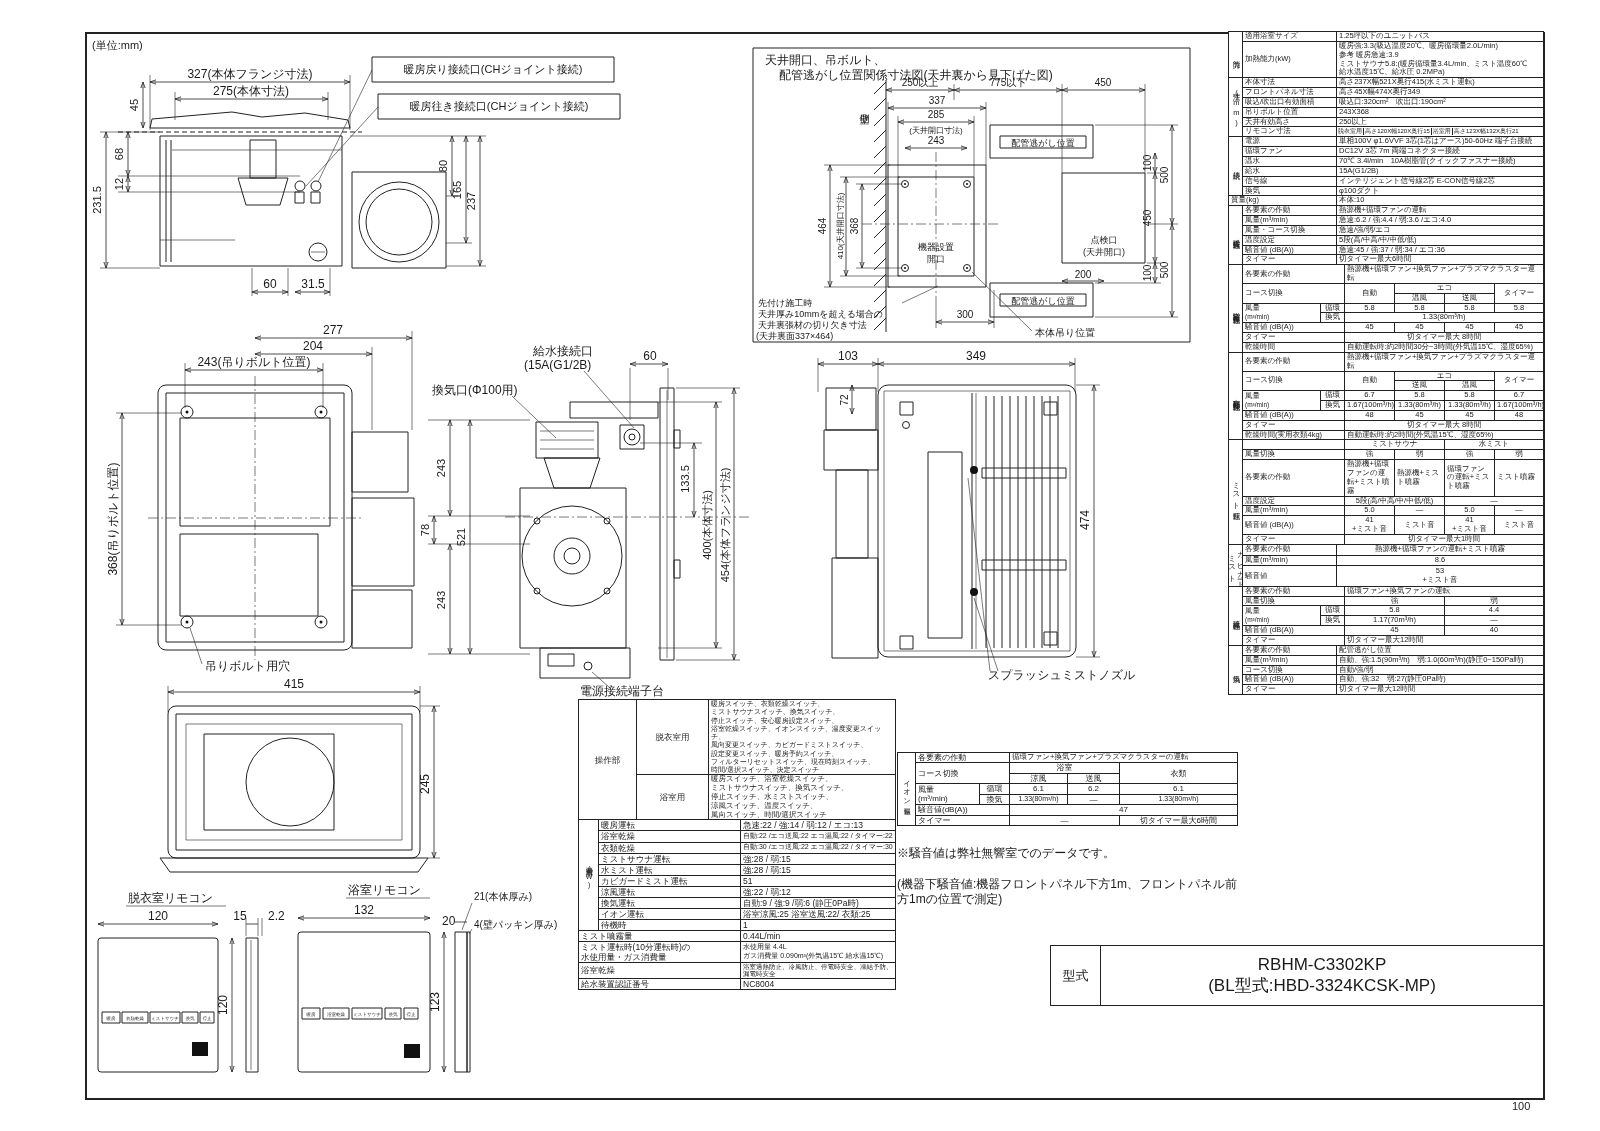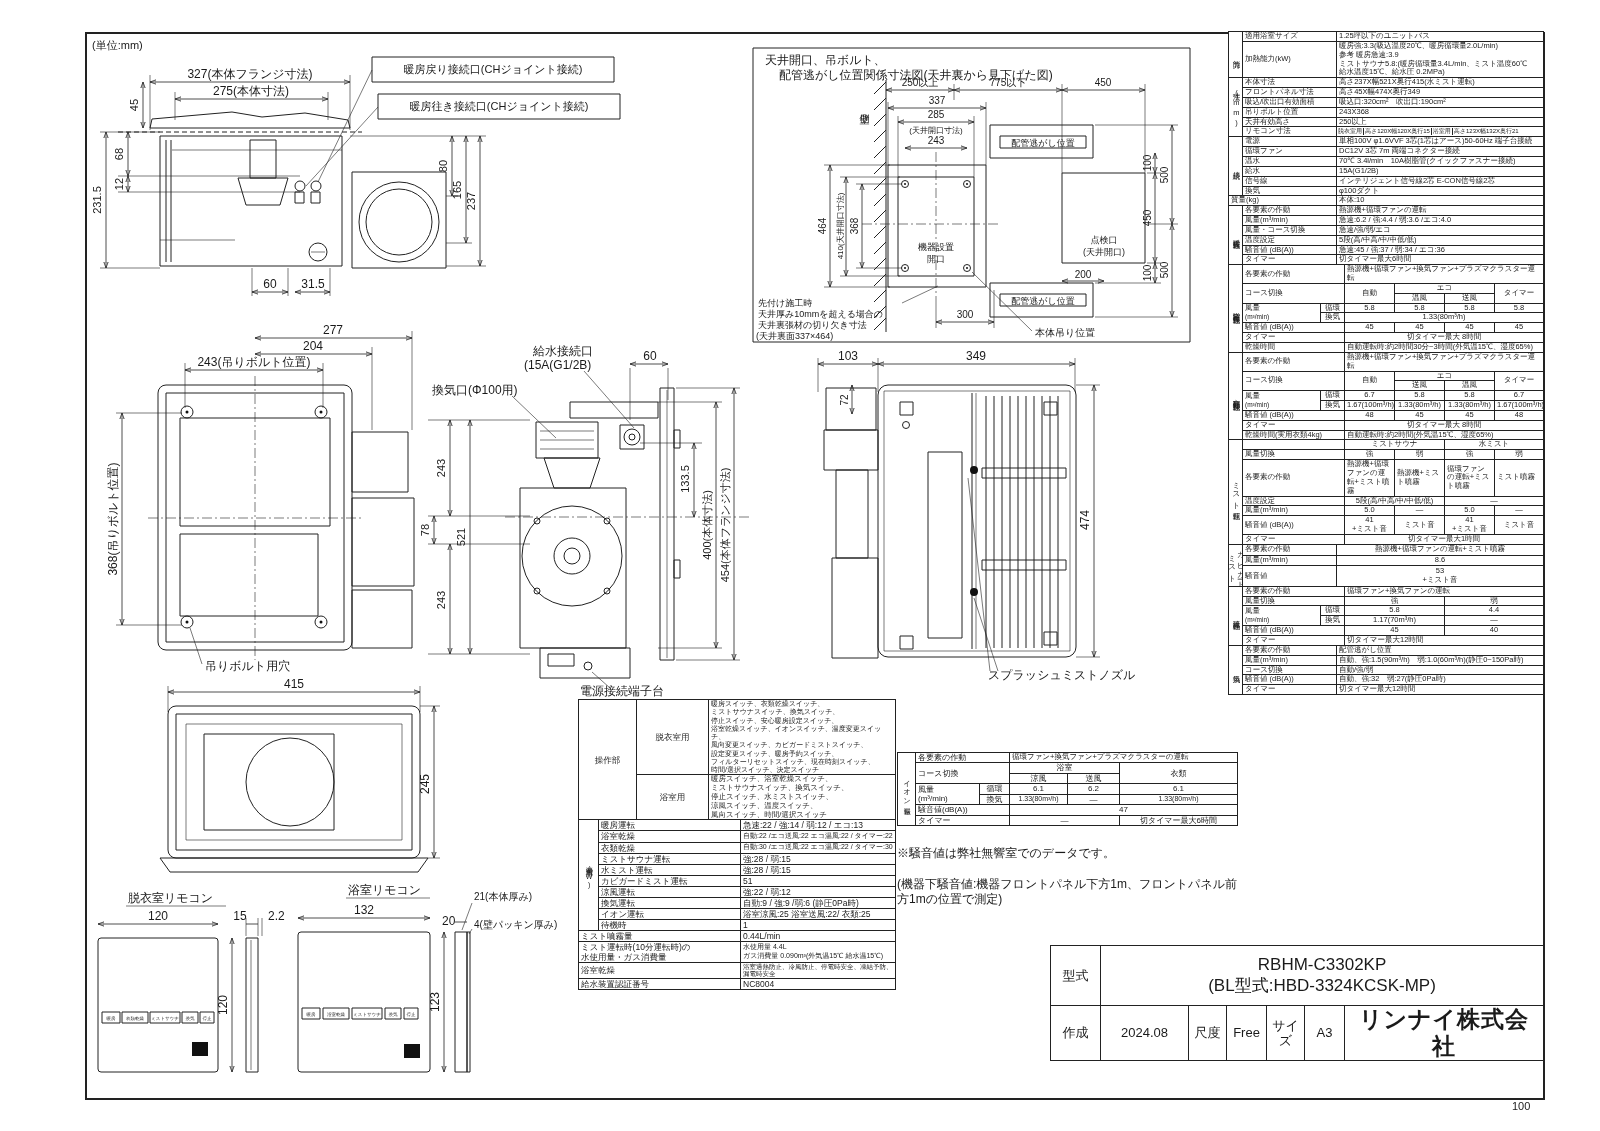--- a/index.html
+++ b/index.html
@@ -1077,25 +1077,16 @@
         <col style="width:199px">
       </colgroup>
     <tbody>
     <tr style="height:60px">
       <td>型式</td>
       <td colspan="6">
         <div class="big">RBHM-C3302KP</div>
         <div class="big">(BL型式:HBD-3324KCSK-MP)</div>
       </td>
     </tr>
-    <tr style="height:46px">
-      <td>作成</td>
-      <td>2024.08</td>
-      <td>尺度</td>
-      <td>Free</td>
-      <td>サイズ</td>
-      <td>A3</td>
-      <td class="company">リンナイ株式会社</td>
-    </tr>
   </tbody>
     </table>
 
 </div>
 
 </body></html>

